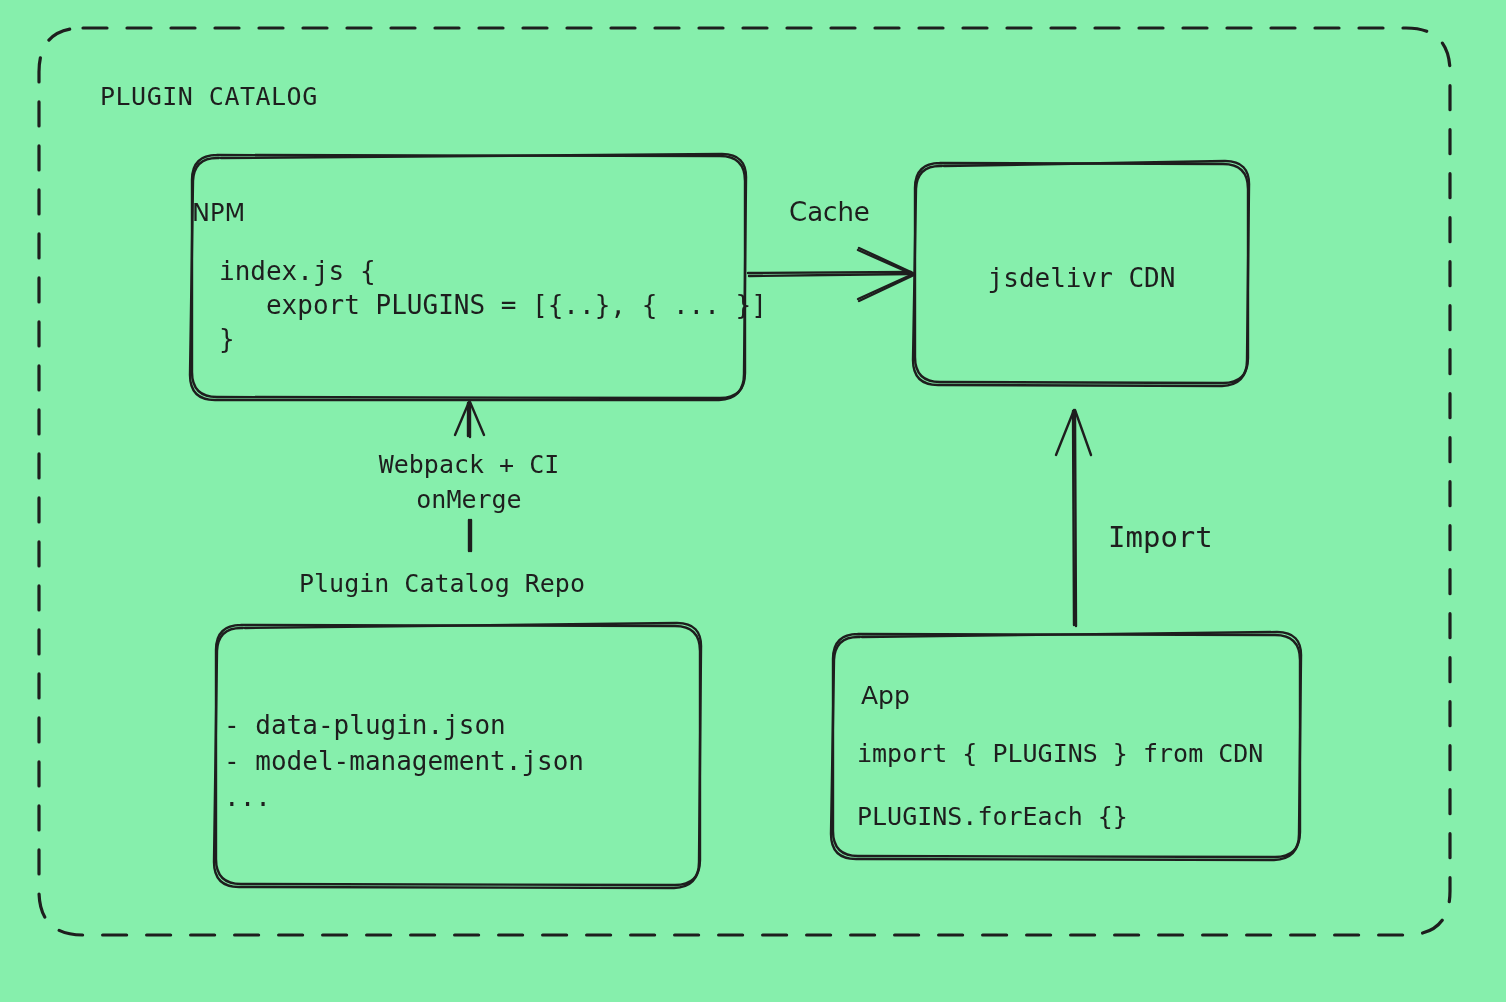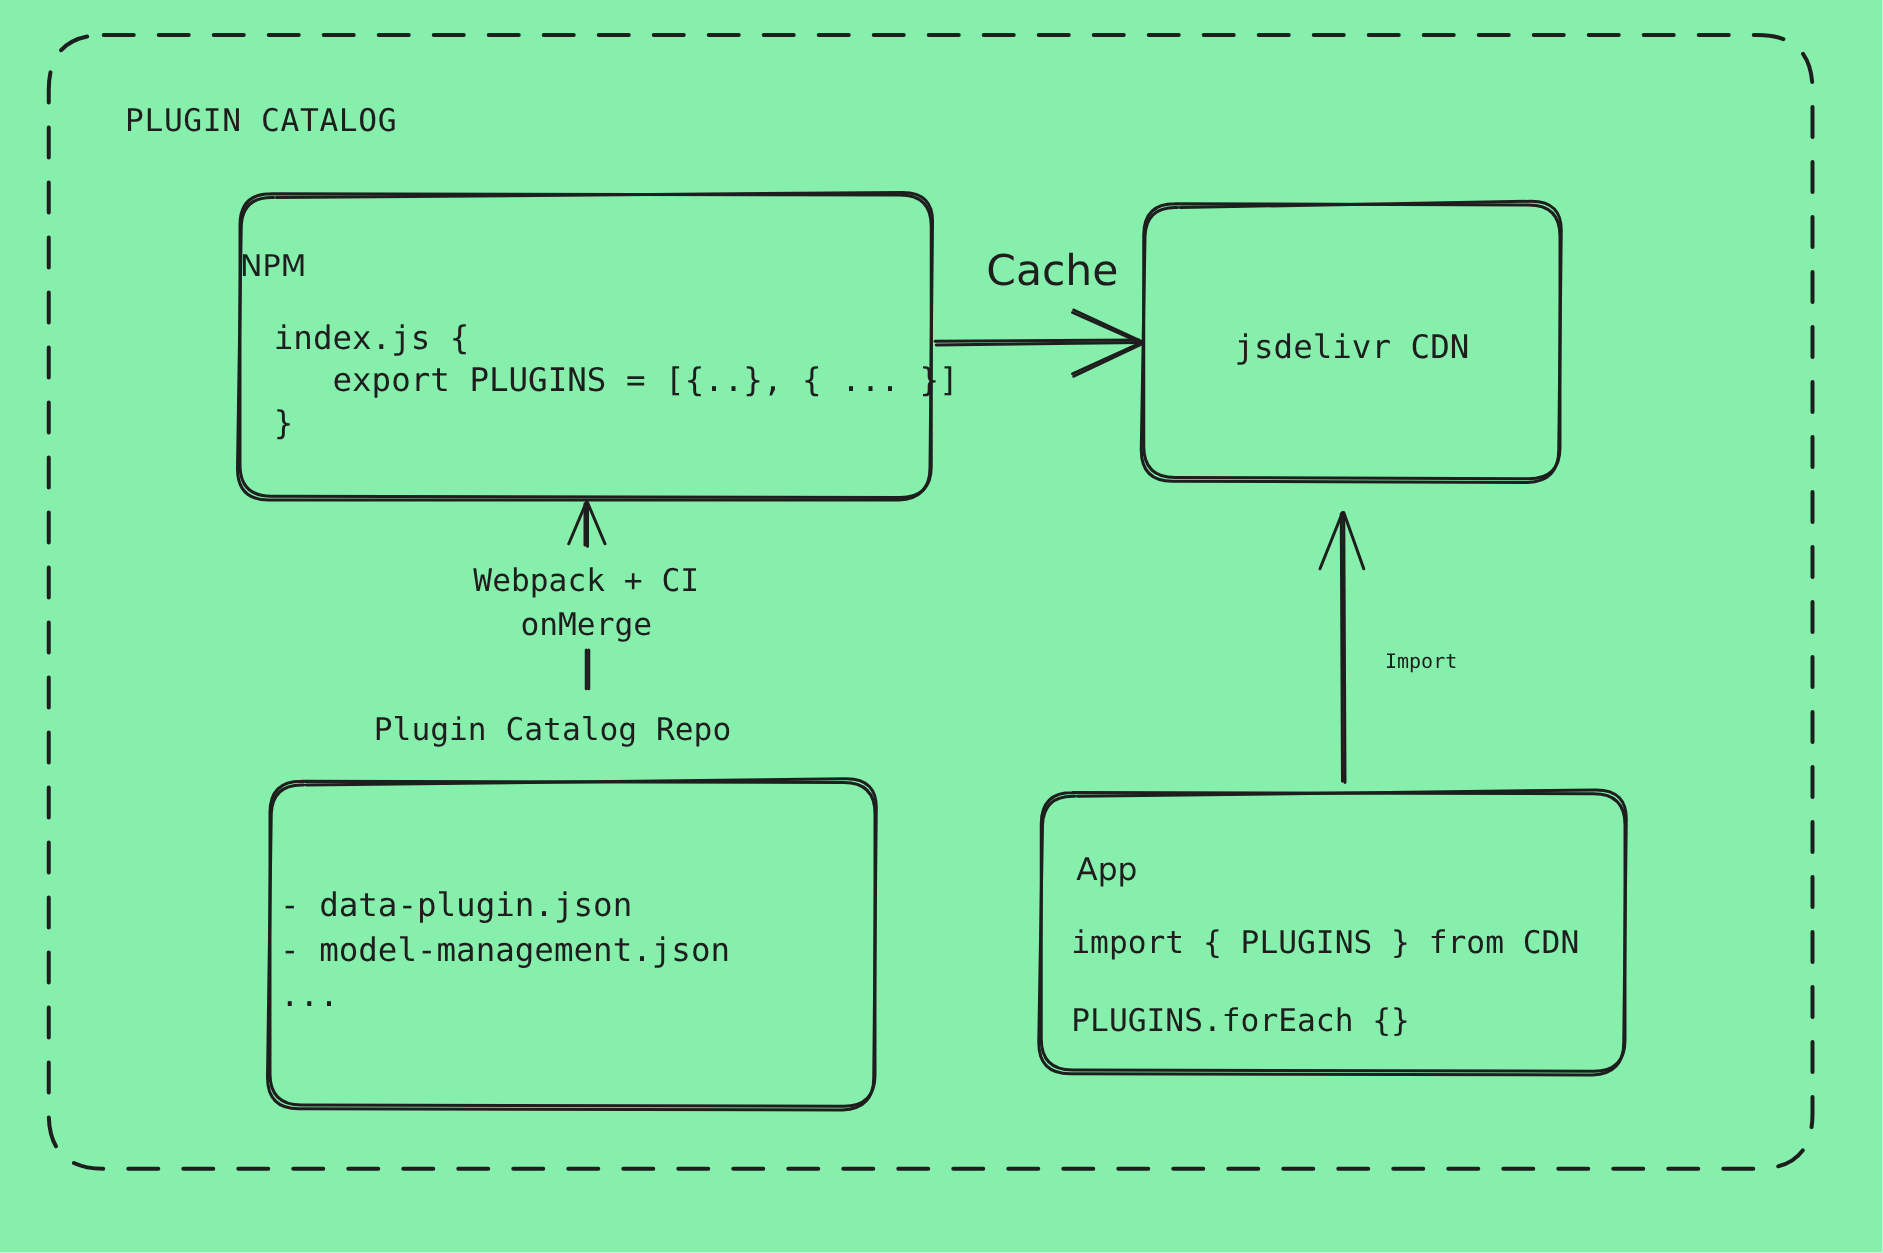--- a/index.html
+++ b/index.html
@@ -52,21 +52,21 @@
   #cdn-title {
     left: 915px;
     top: 261px;
     width: 333px;
     text-align: center;
     font-size: 26px;
   }
   #cache-label {
     left: 789px;
     top: 195px;
-    font-size: 34px;
+    font-size: 26px;
   }
   #build-label {
     left: 371px;
     top: 447px;
     font-size: 25px;
     line-height: 35px;
     text-align: center;
     width: 196px;
   }
   #repo-title {
@@ -93,21 +93,21 @@
     font-size: 25px;
   }
   #app-code-2 {
     left: 857px;
     top: 800px;
     font-size: 25px;
   }
   #import-label {
     left: 1108px;
     top: 518px;
-    font-size: 16px;
+    font-size: 29px;
   }
 </style>
 </head>
 <body>
 
 <div id="canvas">
 
   <svg id="sketch" viewBox="0 0 1506 1002">
     <g fill="none" stroke="#1e1e1e" stroke-linecap="round" stroke-linejoin="round">
 

